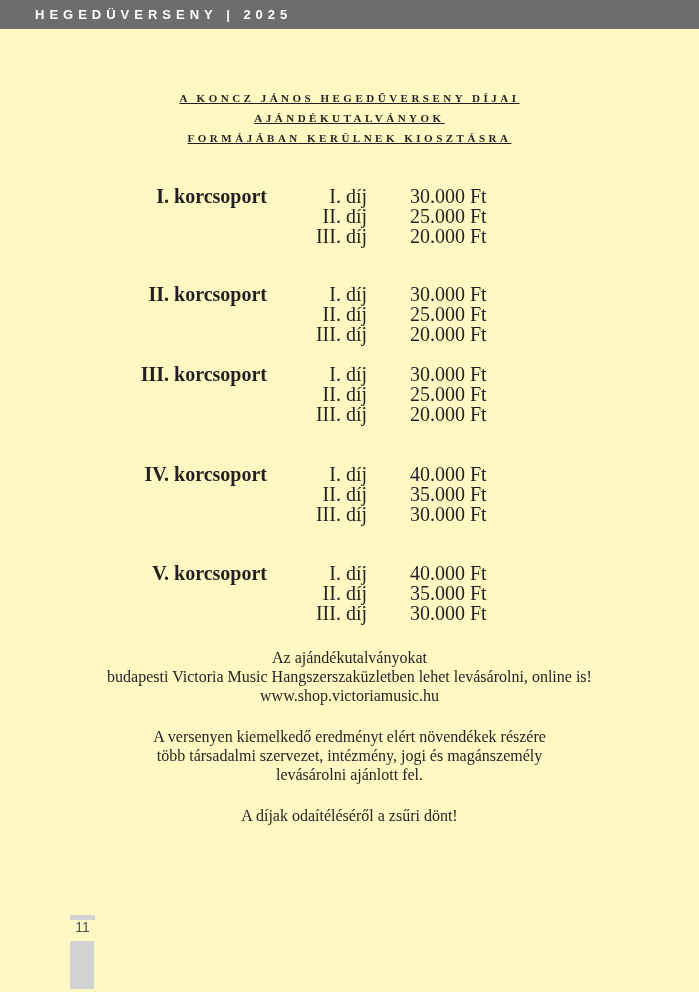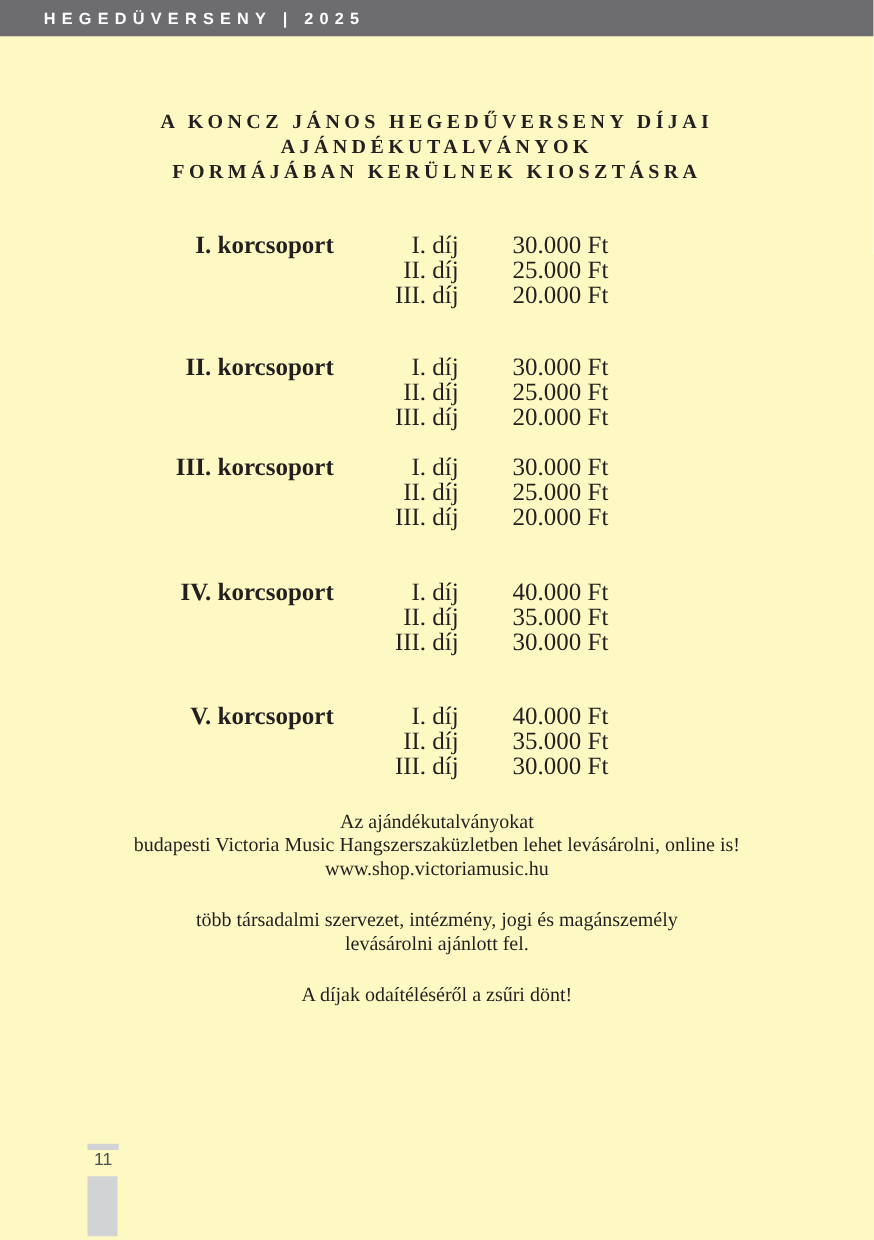--- a/index.html
+++ b/index.html
@@ -35,24 +35,25 @@
 
   
   .doc-title {
     position: absolute;
     top: 88px; left: 0;
     width: 100%;
     text-align: center;
   }
   .doc-title-line {
     font-weight: bold;
-    font-size: 16px;
+    font-size: 11px;
     letter-spacing: 3.5px;
     line-height: 20px;
     white-space: nowrap;
+    text-decoration: underline;
   }
 
   
   .prizes {
     position: absolute;
     top: 186px; left: 0;
     width: 100%;
   }
   .group.g1 { margin-bottom: 38px; }
   .group.g2 { margin-bottom: 20px; }
@@ -225,20 +226,21 @@
 
   </section>
 
   <section class="notes">
     <div class="note-para">
       <div class="note-line">Az ajándékutalványokat</div>
       <div class="note-line">budapesti Victoria Music Hangszerszaküzletben lehet levásárolni, online is!</div>
       <div class="note-line">www.shop.victoriamusic.hu</div>
     </div>
     <div class="note-para">
+      <div class="note-line">A versenyen kiemelkedő eredményt elért növendékek részére</div>
       <div class="note-line">több társadalmi szervezet, intézmény, jogi és magánszemély</div>
       <div class="note-line">levásárolni ajánlott fel.</div>
     </div>
     <div class="note-para">
       <div class="note-line">A díjak odaítéléséről a zsűri dönt!</div>
     </div>
   </section>
 
   <div class="footer-mark-small"></div>
   <div class="page-number">11</div>

